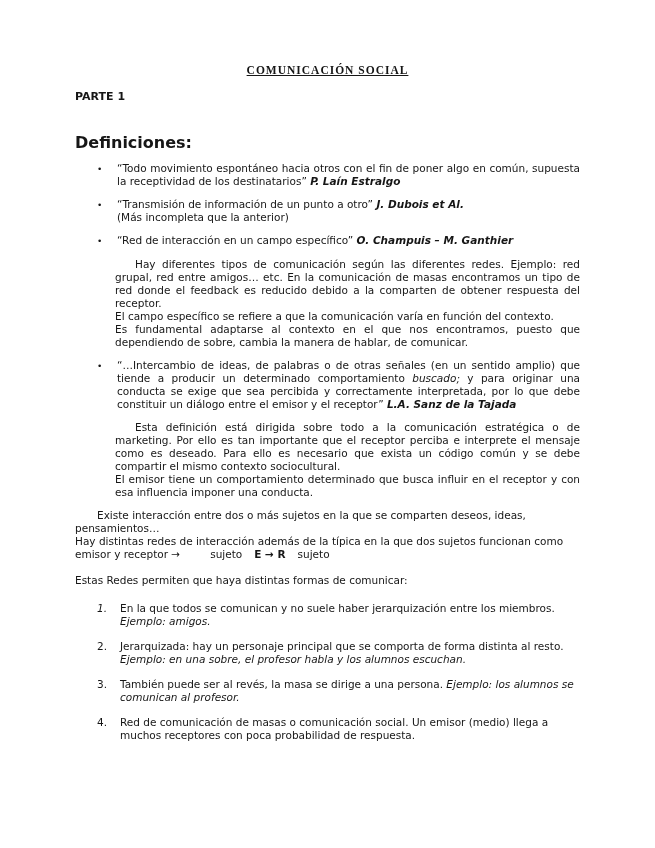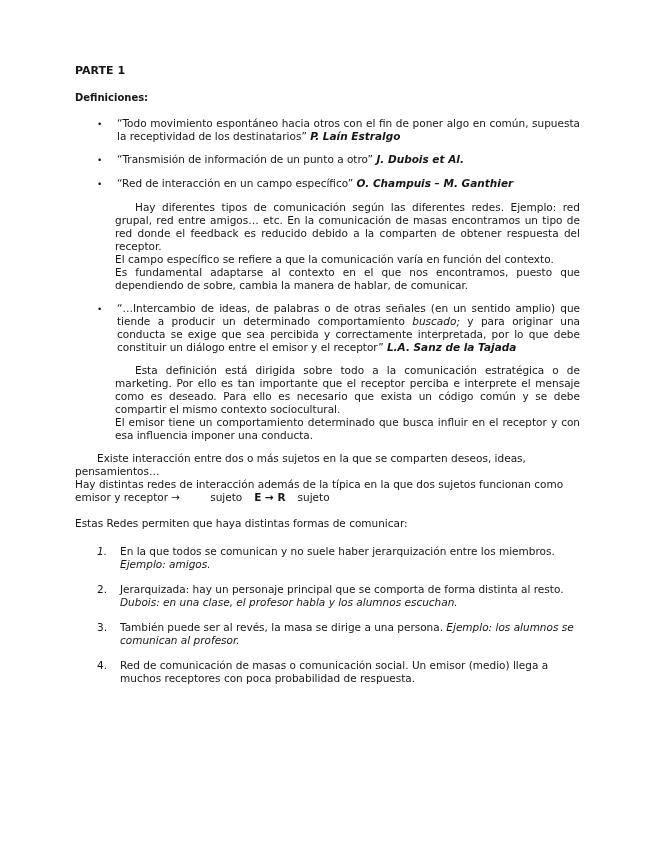--- a/index.html
+++ b/index.html
@@ -20,25 +20,25 @@
     font-weight: bold;
     font-size: 11.5px;
     letter-spacing: 1px;
     text-align: center;
     text-decoration: underline;
     margin-bottom: 13px;
   }
   .part-heading {
     font-weight: bold;
     font-size: 11px;
-    margin-bottom: 14px;
+    margin-bottom: 33px;
   }
   .defs-heading {
     font-weight: bold;
-    font-size: 10px;
+    font-size: 16px;
     margin-bottom: 13px;
   }
 
   .bullet { display: flex; margin: 0 0 10px 22px; }
   .bullet .marker { width: 20px; flex: none; font-size: 9px; padding-top: 1px; }
   .bullet .btext { flex: 1; text-align: justify; }
   .bullet .note { text-align: left; }
 
   .author { font-weight: bold; font-style: italic; }
   .it { font-style: italic; }
@@ -60,34 +60,36 @@
   .nitem { display: flex; margin: 0 0 12px 22px; }
   .nitem .num { width: 23px; flex: none; }
   .nitem .ntext { flex: 1; }
   .num-italic { font-style: italic; }
 </style>
 </head>
 <body>
 
 <div class="page">
 
+  <div class="title">COMUNICACIÓN SOCIAL</div>
 
   <div class="part-heading">PARTE 1</div>
 
   <div class="defs-heading">Definiciones:</div>
 
   <div class="bullet">
     <span class="marker">•</span>
     <div class="btext"><span>“Todo movimiento espontáneo hacia otros con el fin de poner algo en común, supuesta la receptividad de los destinatarios” </span><span class="author">P. Laín Estralgo</span></div>
   </div>
 
   <div class="bullet">
     <span class="marker">•</span>
     <div class="btext">
       <span>“Transmisión de información de un punto a otro” </span><span class="author">J. Dubois et Al.</span>
+      <div class="note">(Más incompleta que la anterior)</div>
     </div>
   </div>
 
 
   <div class="bullet">
     <span class="marker">•</span>
     <div class="btext"><span>“Red de interacción en un campo específico” </span><span class="author">O. Champuis – M. Ganthier</span></div>
   </div>
 
   <div class="note-block">
@@ -116,21 +118,21 @@
 
   <div class="redes-intro">Estas Redes permiten que haya distintas formas de comunicar:</div>
 
   <div class="nitem">
     <span class="num num-italic">1.</span>
     <div class="ntext"><span>En la que todos se comunican y no suele haber jerarquización entre los miembros. </span><span class="it">Ejemplo: amigos.</span></div>
   </div>
 
   <div class="nitem">
     <span class="num">2.</span>
-    <div class="ntext"><span>Jerarquizada: hay un personaje principal que se comporta de forma distinta al resto. </span><span class="it">Dubois: en una clase, el profesor habla y los alumnos escuchan.</span></div>
+    <div class="ntext"><span>Jerarquizada: hay un personaje principal que se comporta de forma distinta al resto. </span><span class="it">Ejemplo: en una sobre, el profesor habla y los alumnos escuchan.</span></div>
   </div>
 
   <div class="nitem">
     <span class="num">3.</span>
     <div class="ntext"><span>También puede ser al revés, la masa se dirige a una persona.  </span><span class="it">Ejemplo: los alumnos se comunican al profesor.</span></div>
   </div>
 
   <div class="nitem">
     <span class="num">4.</span>
     <div class="ntext"><span>Red de comunicación de masas o comunicación social. Un emisor (medio) llega a muchos receptores con poca probabilidad de respuesta.</span><span class="it"></span></div>

